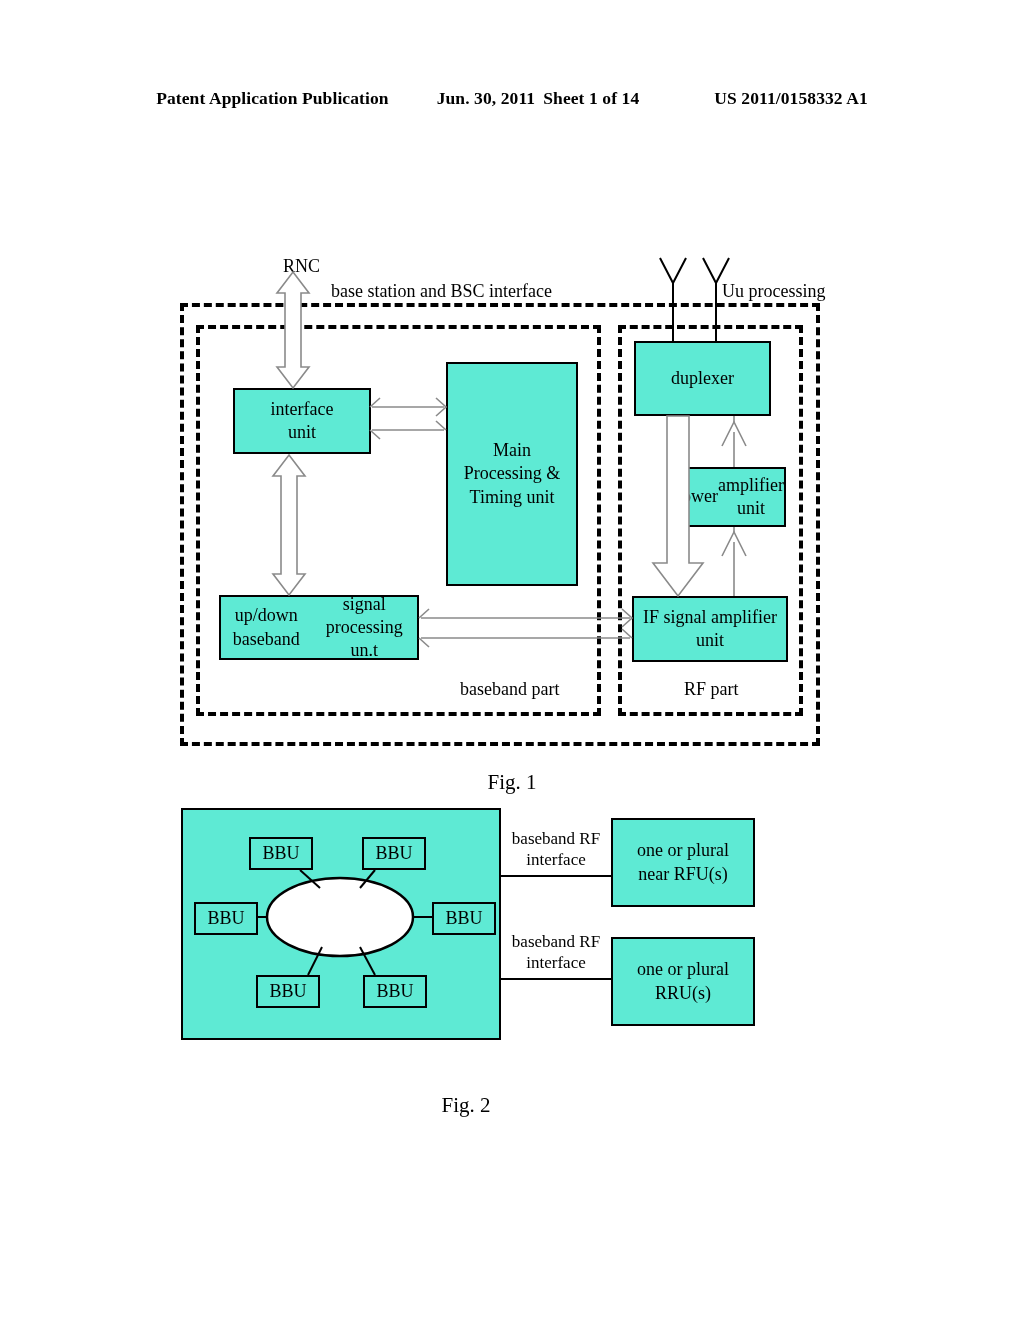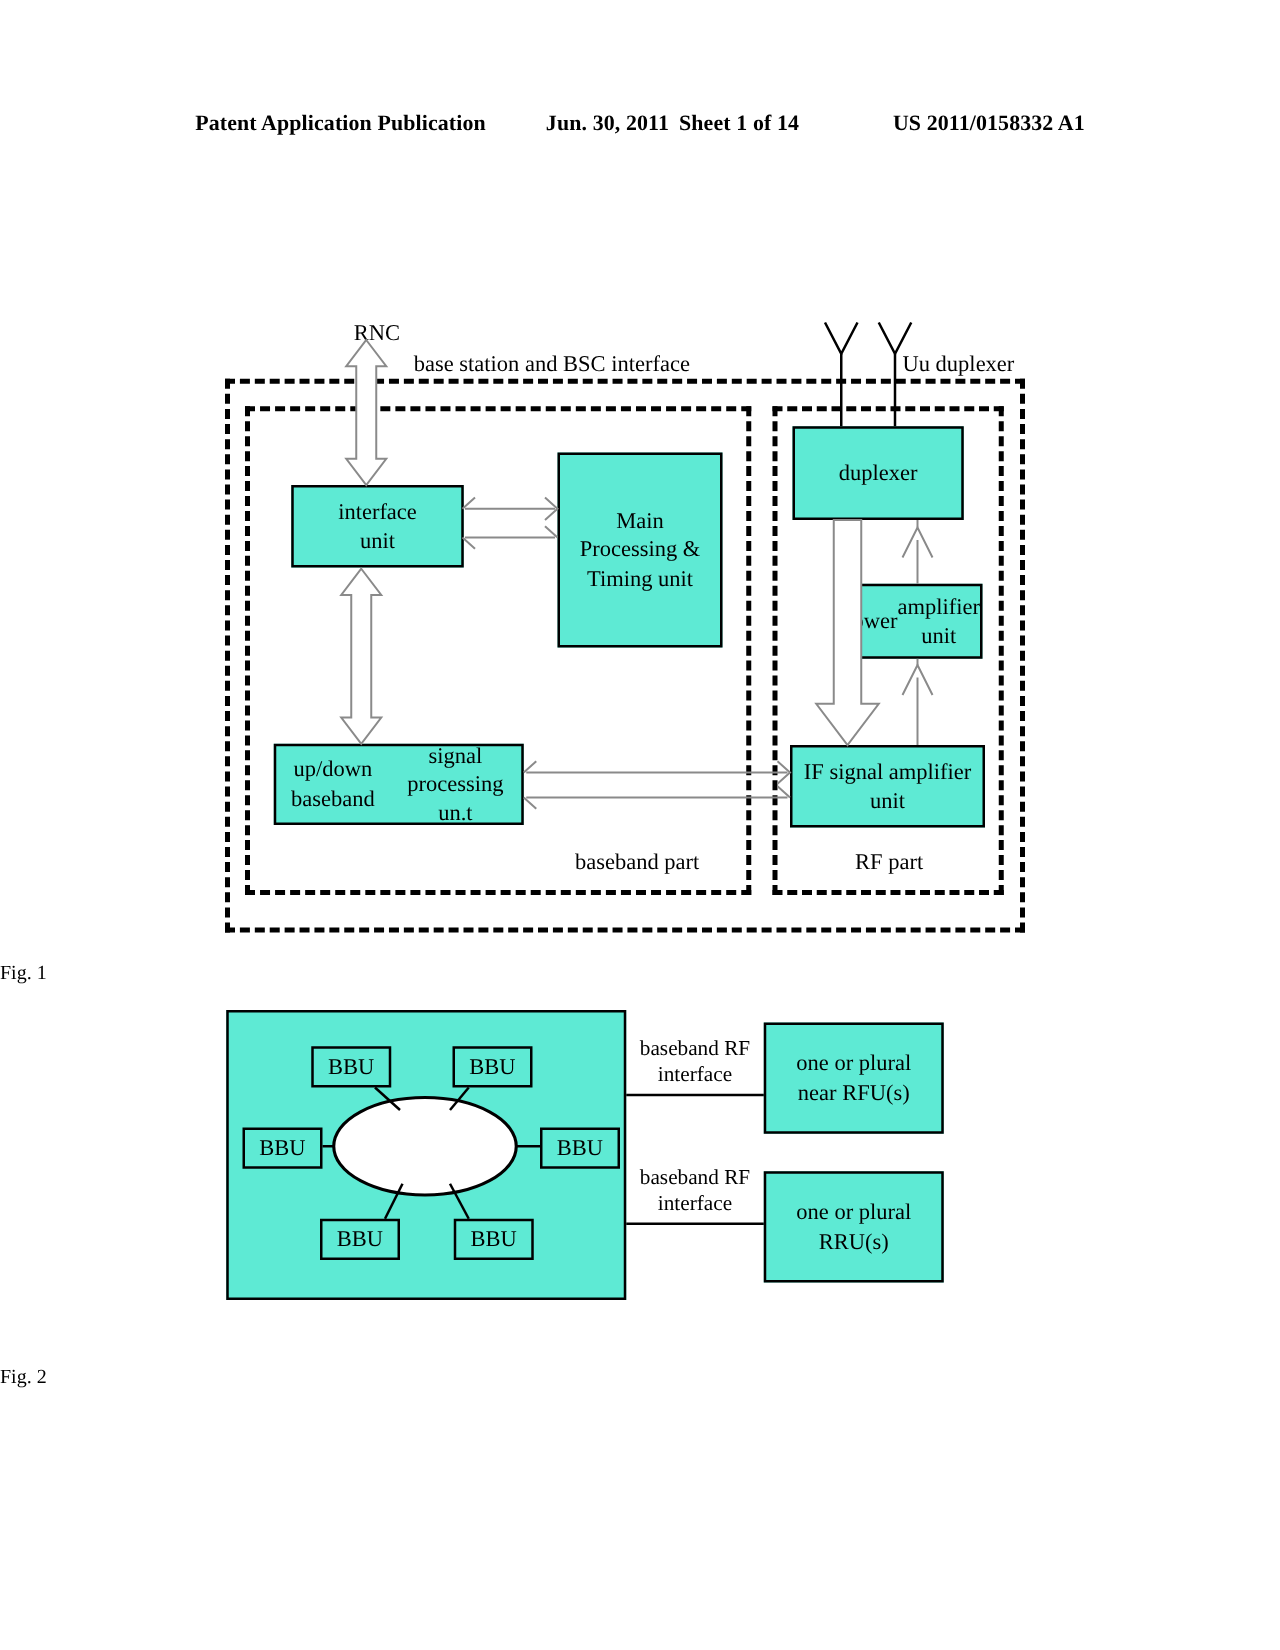--- a/index.html
+++ b/index.html
@@ -68,22 +68,23 @@
 
   .lbl {
     position: absolute;
     font-size: 18px;
     white-space: nowrap;
     line-height: 1.2;
   }
 
   .figcap {
     position: absolute;
-    font-size: 16px;
+    font-size: 21px;
     white-space: nowrap;
+    text-align: center;
   }
 
   
   .line-h { position: absolute; height: 0; border-top: 2px solid #000; }
 
   
   svg.overlay {
     position: absolute;
     left: 0;
     top: 0;
@@ -125,30 +126,30 @@
 <div>
 
   <div class="dashbox dash-outer" style="left:180px; top:303px; width:640px; height:443px;"></div>
 
   <div class="dashbox dash-inner" style="left:196px; top:325px; width:405px; height:391px;"></div>
 
   <div class="dashbox dash-inner" style="left:618px; top:325px; width:185px; height:391px;"></div>
 
   <div class="lbl" style="left:283px; top:256px;">RNC</div>
   <div class="lbl" style="left:331px; top:281px;">base station and BSC interface</div>
-  <div class="lbl" style="left:722px; top:281px;">Uu duplexer</div>
+  <div class="lbl" style="left:722px; top:281px;">Uu processing</div>
   <div class="lbl" style="left:460px; top:679px;">baseband part</div>
   <div class="lbl" style="left:684px; top:679px;">RF part</div>
 
   <div class="solidbox" style="left:233px; top:388px; width:138px; height:66px; flex-direction:column;">
     <span>interface</span>
     <span>unit</span>
   </div>
 
-  <div class="solidbox" style="left:446px; top:362px; width:132px; height:156px; flex-direction:column;">
+  <div class="solidbox" style="left:446px; top:362px; width:132px; height:224px; flex-direction:column;">
     <span>Main</span>
     <span>Processing &amp;</span>
     <span>Timing unit</span>
   </div>
 
   <div class="solidbox" style="left:219px; top:595px; width:200px; height:65px; flex-direction:row;">
     <span>up/down baseband</span>
     <span>signal processing un.t</span>
   </div>
 

